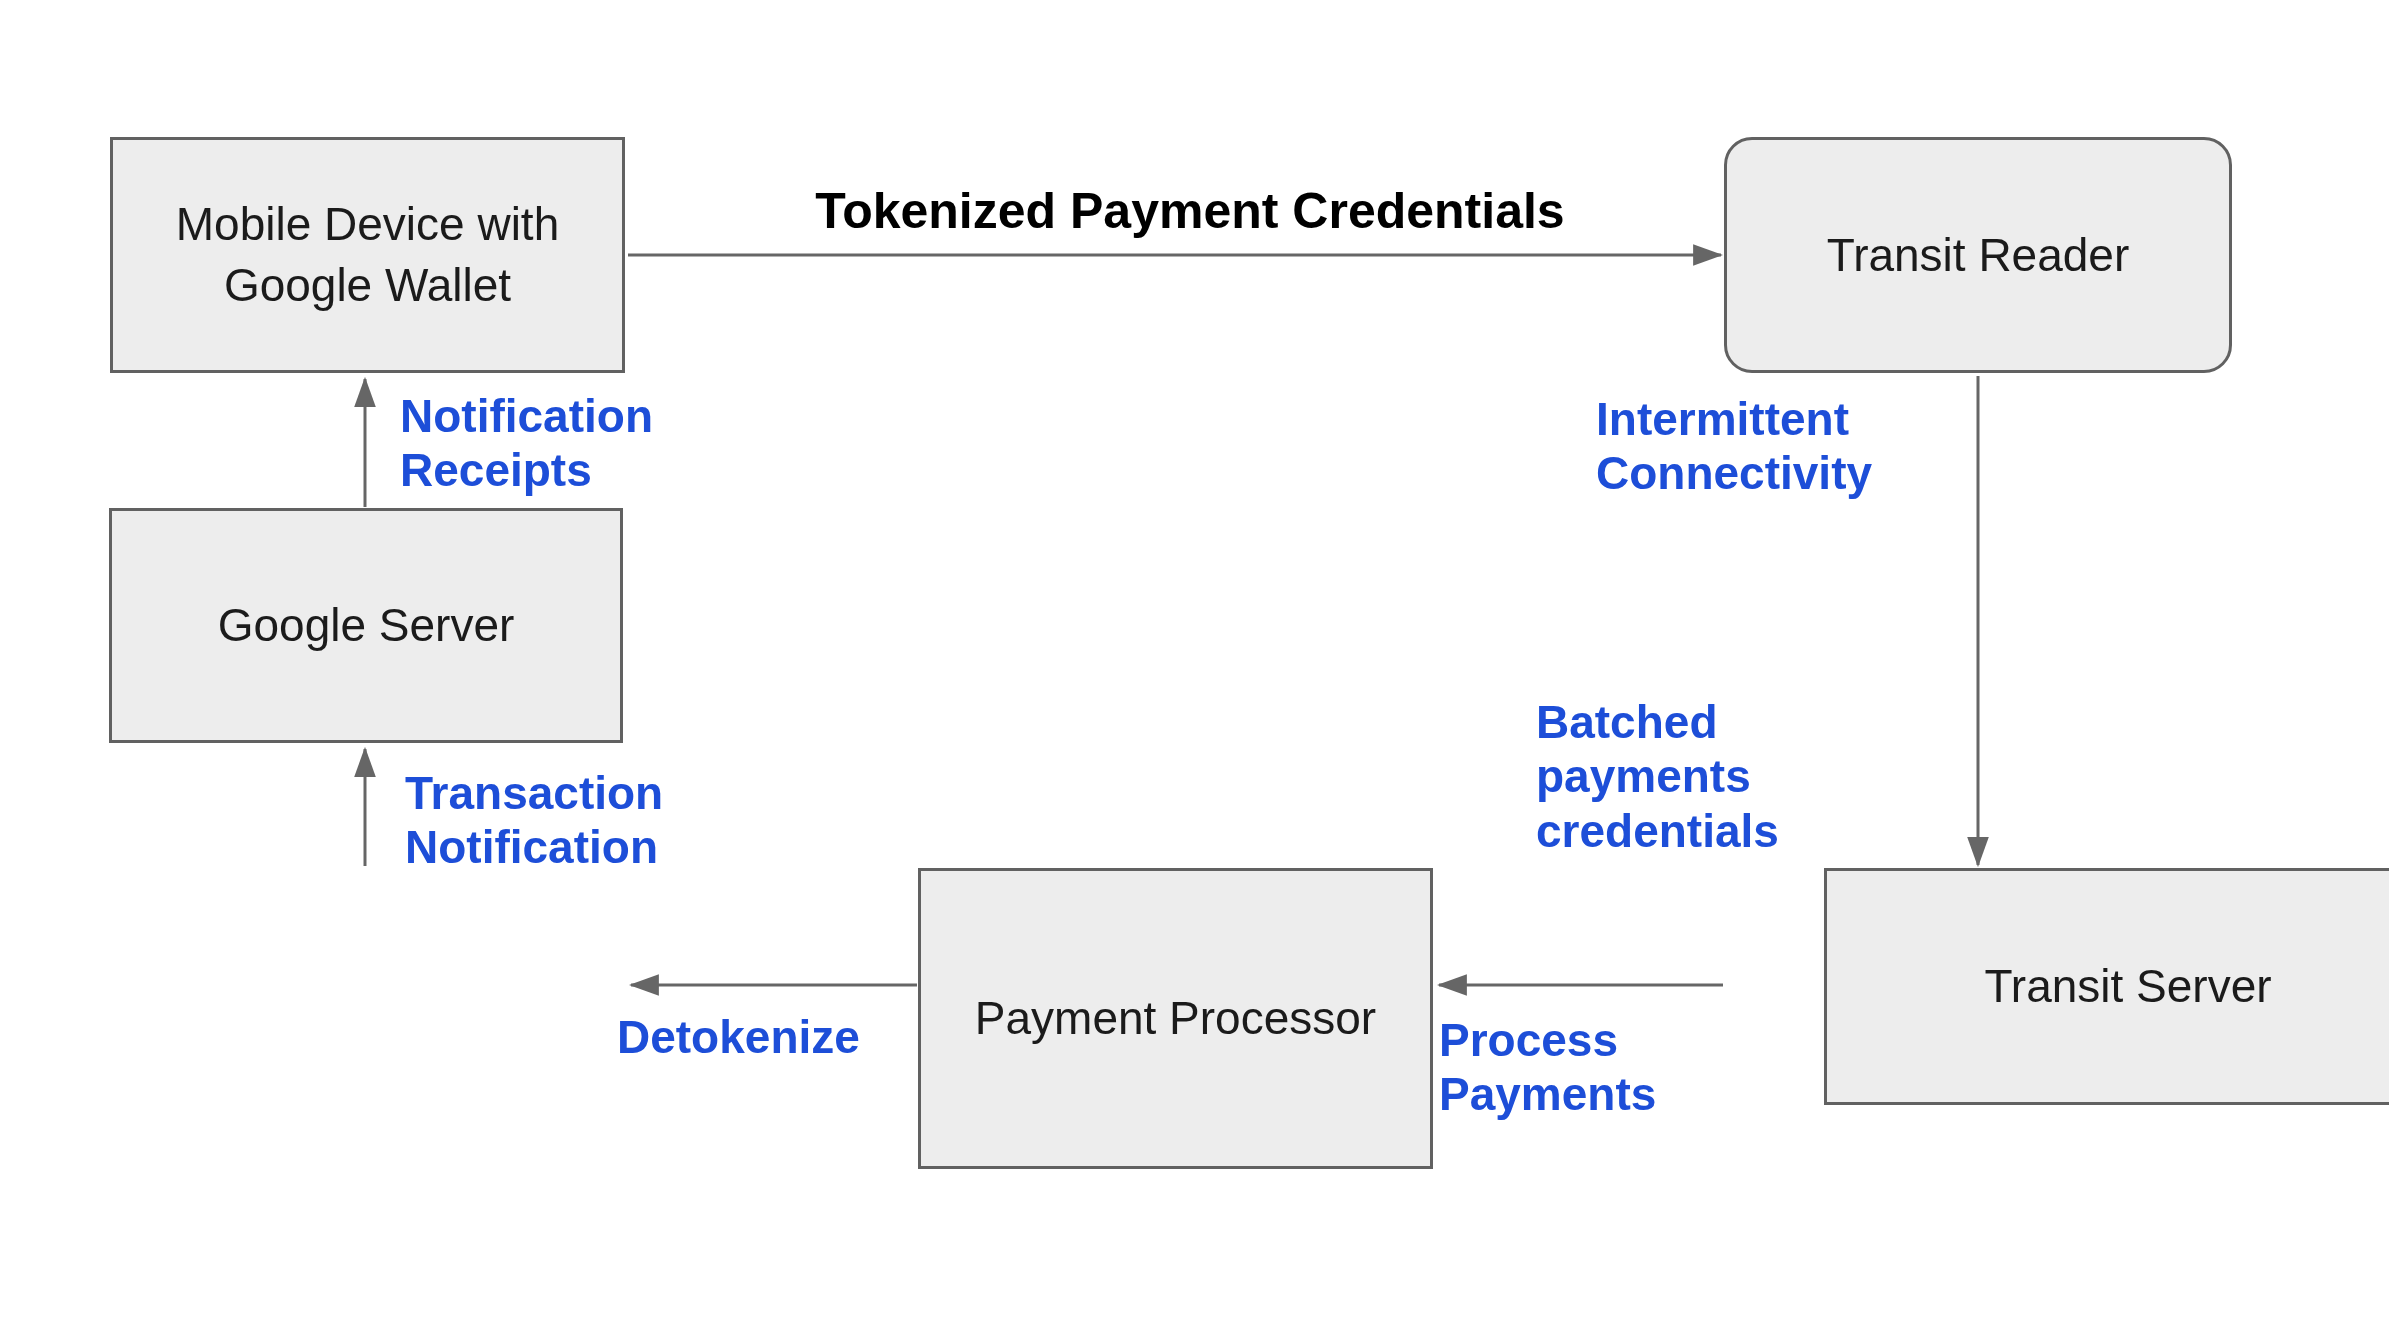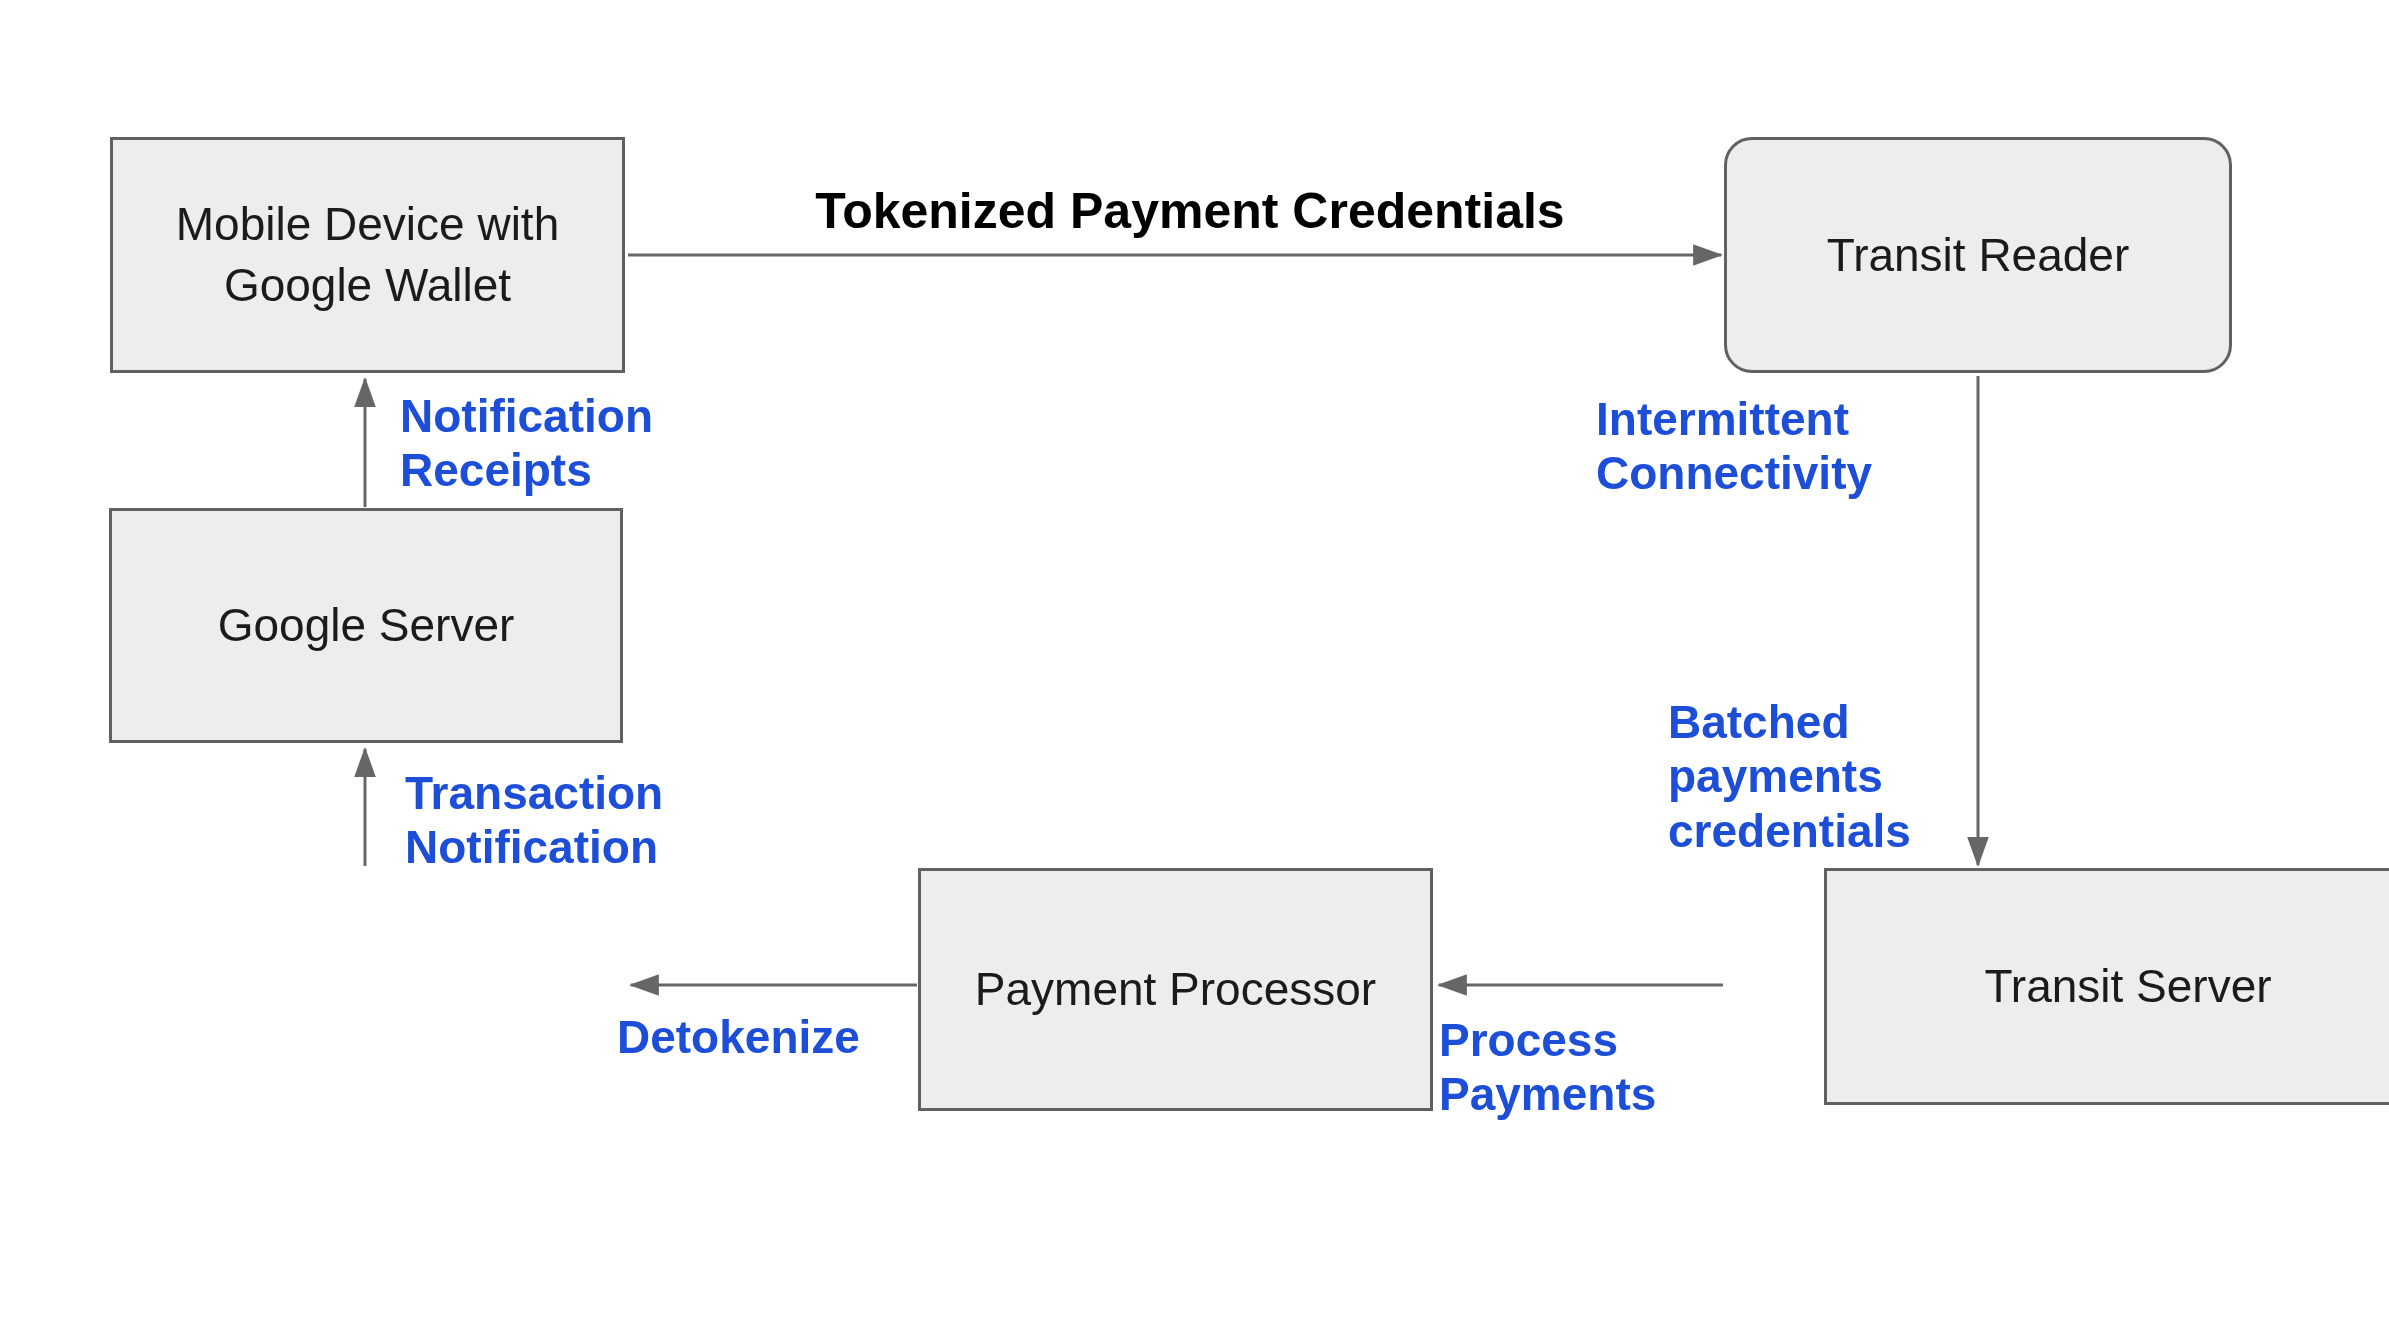--- a/index.html
+++ b/index.html
@@ -91,40 +91,40 @@
 
   <div class="node" style="left:1724px; top:137px; width:508px; height:236px;border-radius:28px;">
     <span>Transit Reader</span>
   </div>
 
   <div class="node" style="left:109px; top:508px; width:514px; height:235px;">
     <span>Google Server</span>
   </div>
 
 
-  <div class="node" style="left:918px; top:868px; width:515px; height:243px;text-align:center;">
+  <div class="node" style="left:918px; top:868px; width:515px; height:301px;text-align:center;">
     <span>Payment Processor</span>
   </div>
 
   <div class="node" style="left:1824px; top:868px; width:608px; height:237px;text-align:center;">
     <span>Transit Server</span>
   </div>
 
   <div class="edge-title" style="left:740px; top:182px; width:900px;">Tokenized Payment Credentials</div>
 
   <div class="edge-label" style="left:400px; top:389px;">Notification
 Receipts</div>
 
   <div class="edge-label" style="left:405px; top:766px;">Transaction
 Notification</div>
 
   <div class="edge-label center" style="left:1596px; top:392px; width:420px;">Intermittent
 Connectivity</div>
 
-  <div class="edge-label center" style="left:1668px; top:695px; width:420px;">Batched
+  <div class="edge-label center" style="left:1536px; top:695px; width:420px;">Batched
 payments
 credentials</div>
 
   <div class="edge-label center" style="left:617px; top:1010px; width:300px;">Detokenize</div>
 
   <div class="edge-label center" style="left:1439px; top:1013px; width:300px;">Process
 Payments</div>
 
 </div>
 

